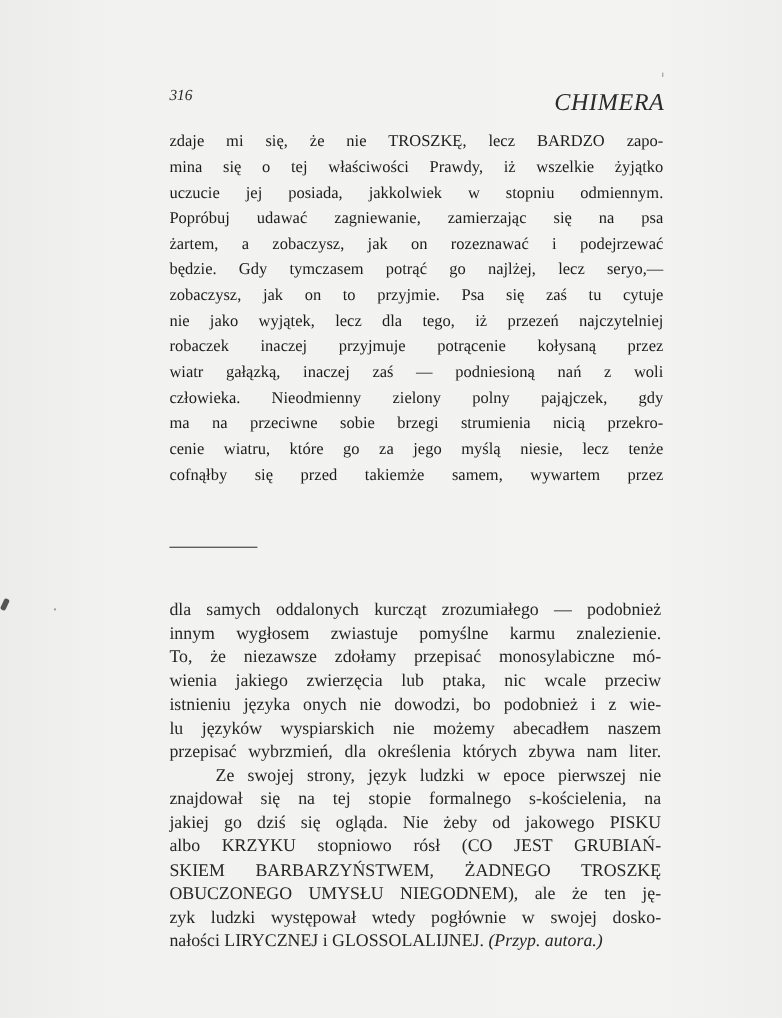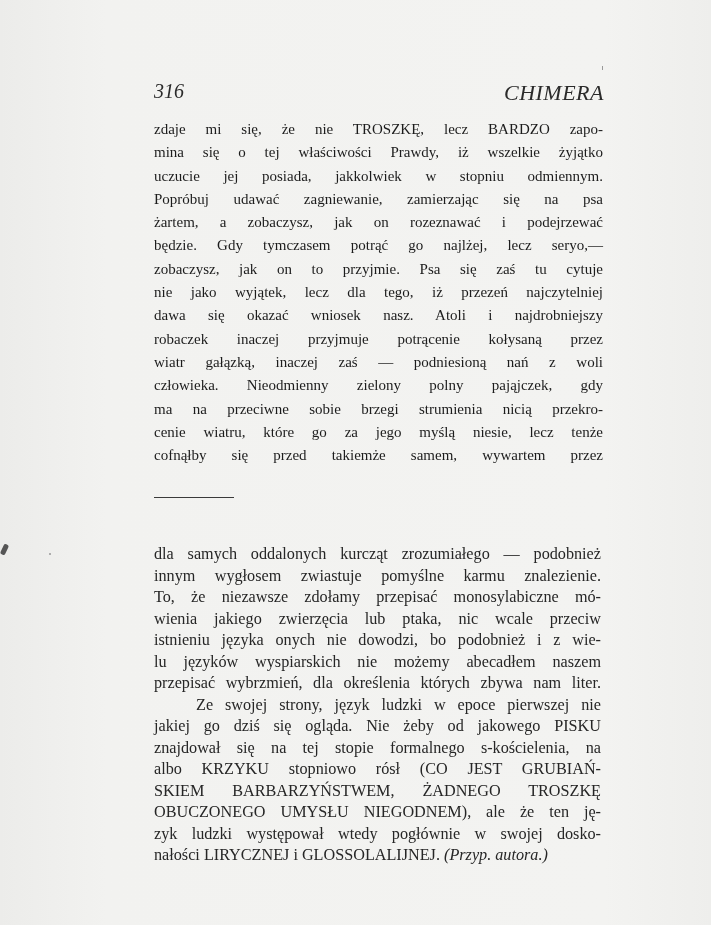--- a/index.html
+++ b/index.html
@@ -12,21 +12,21 @@
     }
     .page {
       position: absolute; left: 0; top: 0; width: 711px; height: 925px;
       background: linear-gradient(90deg, #ececea 0%, #f2f2f0 15%, #f3f3f1 85%, #eeeeec 100%);
     }
     .running-head {
       position: absolute; left: 154px; top: 80px; width: 450px; height: 26px;
     }
     .page-number {
       position: absolute; left: 0; top: 0;
-      font-style: italic; font-size: 20px; color: #2a2a2a;
+      font-style: italic; font-size: 14px; color: #2a2a2a;
       font-family: "Liberation Serif", serif;
     }
     .journal-title {
       position: absolute; right: 0; top: 0;
       font-style: italic; font-size: 22px; letter-spacing: 0.5px; color: #2a2a2a;
     }
     .body-text {
       position: absolute; left: 154px; top: 118px; width: 449px;
       font-family: Liberation Serif, serif;
       font-size: 15px; line-height: 23.3px; color: #1c1c1c;
@@ -77,42 +77,41 @@
 
   <div class="body-text">
     <span class="line">zdaje mi się, że nie TROSZKĘ, lecz BARDZO zapo-</span>
     <span class="line">mina się o tej właściwości Prawdy, iż wszelkie żyjątko</span>
     <span class="line">uczucie jej posiada, jakkolwiek w stopniu odmiennym.</span>
     <span class="line">Popróbuj udawać zagniewanie, zamierzając się na psa</span>
     <span class="line">żartem, a zobaczysz, jak on rozeznawać i podejrzewać</span>
     <span class="line">będzie. Gdy tymczasem potrąć go najlżej, lecz seryo,—</span>
     <span class="line">zobaczysz, jak on to przyjmie. Psa się zaś tu cytuje</span>
     <span class="line">nie jako wyjątek, lecz dla tego, iż przezeń najczytelniej</span>
-    <span class="line">dawa się okazać wniosek nasz. Atoli i najdrobniejszy</span>
     <span class="line">robaczek inaczej przyjmuje potrącenie kołysaną przez</span>
     <span class="line">wiatr gałązką, inaczej zaś — podniesioną nań z woli</span>
     <span class="line">człowieka. Nieodmienny zielony polny pająjczek, gdy</span>
     <span class="line">ma na przeciwne sobie brzegi strumienia nicią przekro-</span>
     <span class="line">cenie wiatru, które go za jego myślą niesie, lecz tenże</span>
     <span class="line">cofnąłby się przed takiemże samem, wywartem przez</span>
   </div>
 
   <div class="rule"></div>
 
   <div class="footnote">
     <span class="fline">dla samych oddalonych kurcząt zrozumiałego — podobnież</span>
     <span class="fline">innym wygłosem zwiastuje pomyślne karmu znalezienie.</span>
     <span class="fline">To, że niezawsze zdołamy przepisać monosylabiczne mó-</span>
     <span class="fline">wienia jakiego zwierzęcia lub ptaka, nic wcale przeciw</span>
     <span class="fline">istnieniu języka onych nie dowodzi, bo podobnież i z wie-</span>
     <span class="fline">lu języków wyspiarskich nie możemy abecadłem naszem</span>
     <span class="fline">przepisać wybrzmień, dla określenia których zbywa nam liter.</span>
     <span class="fline indent">Ze swojej strony, język ludzki w epoce pierwszej nie</span>
+    <span class="fline">znajdował się na tej stopie formalnego s-kościelenia, na</span>
     <span class="fline">jakiej go dziś się ogląda. Nie żeby od jakowego PISKU</span>
-    <span class="fline">znajdował się na tej stopie formalnego s-kościelenia, na</span>
     <span class="fline">albo KRZYKU stopniowo rósł (CO JEST GRUBIAŃ-</span>
     <span class="fline">SKIEM BARBARZYŃSTWEM, ŻADNEGO TROSZKĘ</span>
     <span class="fline">OBUCZONEGO UMYSŁU NIEGODNEM), ale że ten ję-</span>
     <span class="fline">zyk ludzki występował wtedy pogłównie w swojej dosko-</span>
     <span class="fline left"><span>nałości LIRYCZNEJ i GLOSSOLALIJNEJ.</span> <span class="ital">(Przyp. autora.)</span></span>
   </div>
 
   <div class="speck"></div>
   <div class="speck2"></div>
 </div>

